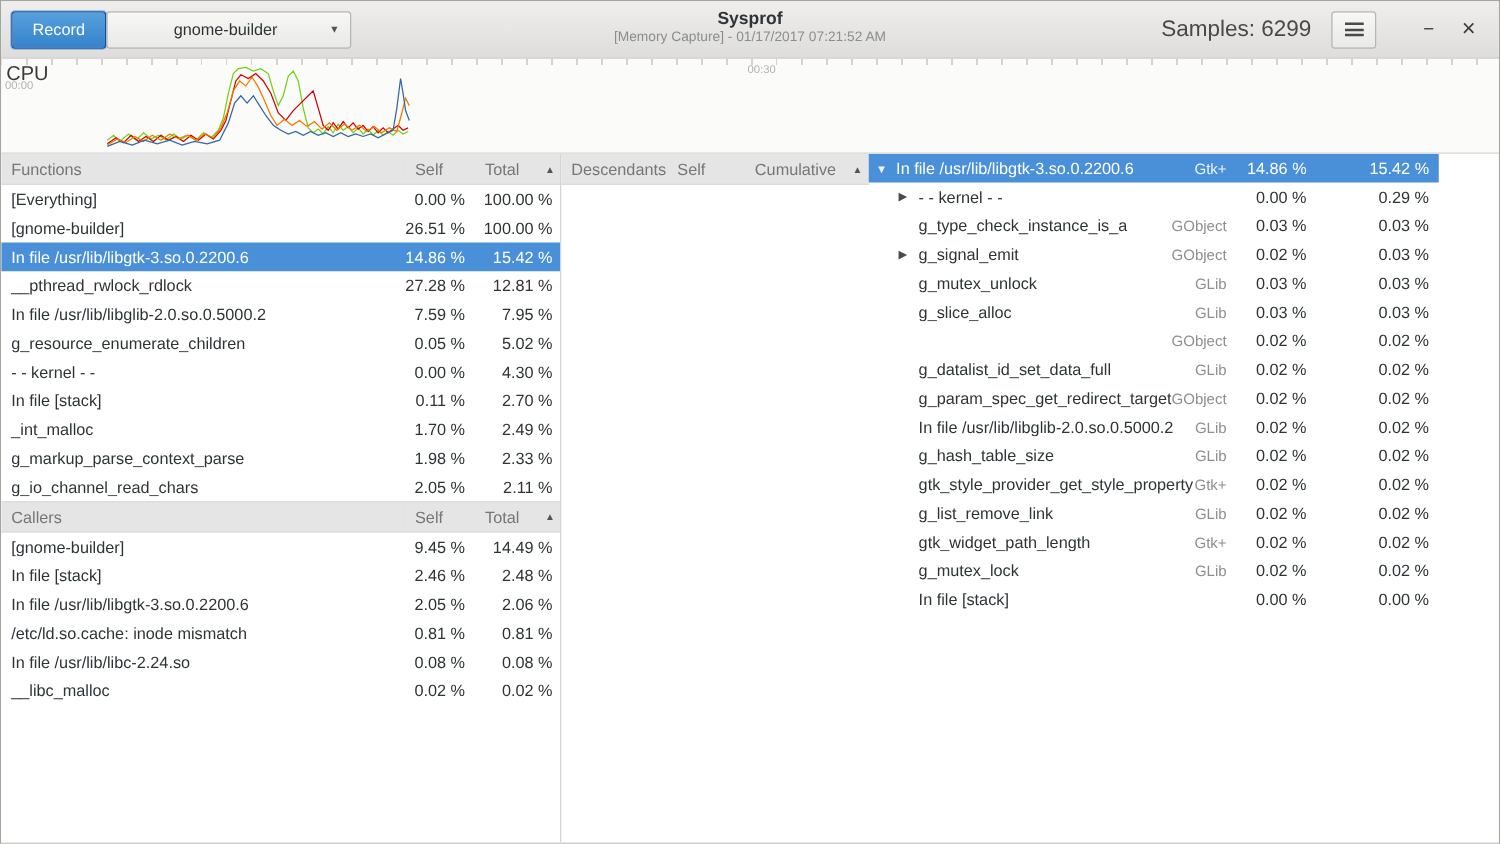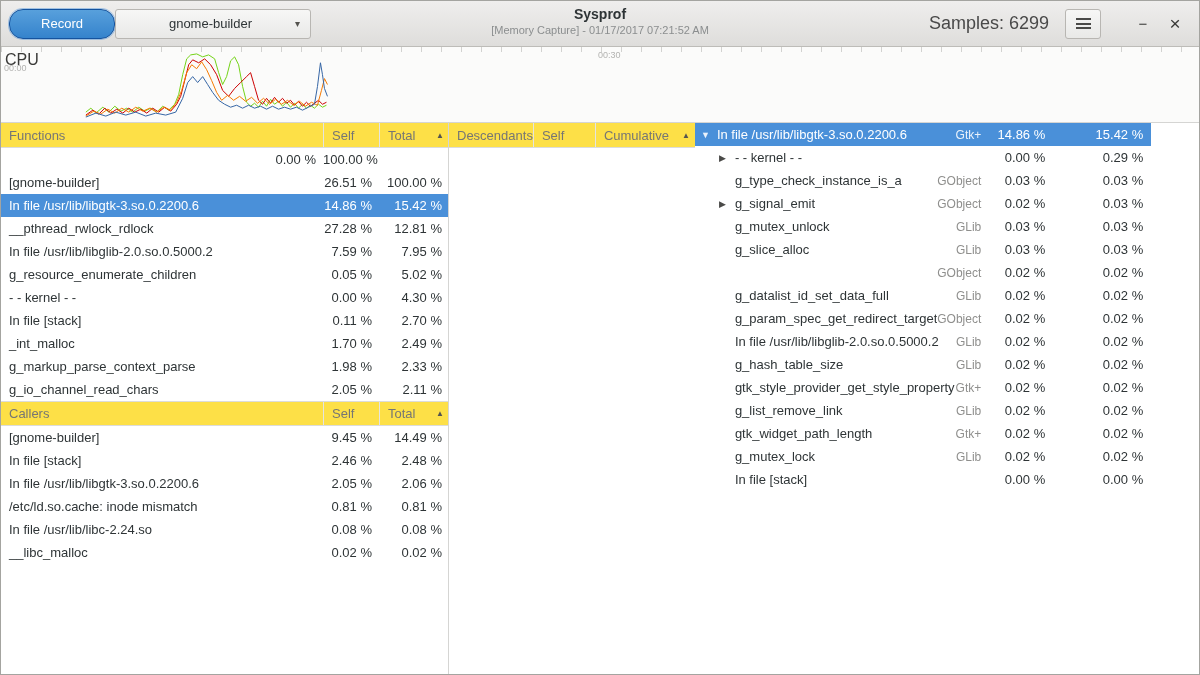--- a/index.html
+++ b/index.html
@@ -6,22 +6,22 @@
   html,body { width:1200px; height:675px; overflow:hidden; }
   body { font-family:"Liberation Sans","DejaVu Sans",sans-serif; background:#fff; color:#2e3436; }
   .window { width:1200px; height:675px; display:flex; flex-direction:column; border:1px solid #a4a4a0; }
 
   
   .headerbar { height:46px; flex:0 0 46px; background:linear-gradient(to bottom,#efeeed,#dedddb);
     border-bottom:1px solid #bdbcb8; display:flex; align-items:center; padding:0 8px; position:relative; }
   .btn { height:30px; border:1px solid #b8b6b2; border-radius:3px;
     background:linear-gradient(to bottom,#f7f7f6,#e9e9e7); color:#2e3436; font-size:13px;
     font-family:inherit; cursor:default; }
-  .record-btn { width:106px; background:linear-gradient(to bottom,#58a0dc,#3583cc);
-    border-color:#15539e; color:#ffffff; box-shadow:0 0 0 1px rgba(74,144,217,.45);border-radius:14px; }
+  .record-btn { width:76px; background:linear-gradient(to bottom,#58a0dc,#3583cc);
+    border-color:#15539e; color:#ffffff; box-shadow:0 0 0 1px rgba(74,144,217,.45); }
   .dropdown-btn { width:196px; display:flex; align-items:center; padding:0 10px; }
   .dd-label { flex:1; text-align:center; }
   .dd-arrow { font-size:10px; color:#55544f; }
   .titlebox { position:absolute; left:50%; top:5px; transform:translateX(-50%); text-align:center; }
   .title { font-size:14px; font-weight:bold; color:#2e3436; }
   .subtitle { font-size:11px; color:#8b8e8f; margin-top:2px; }
   .header-right { margin-left:auto; display:flex; align-items:center; }
   .samples { font-size:18px; color:#494949; margin-right:16px; }
   .menu-btn { width:36px; display:flex; align-items:center; justify-content:center; margin-right:26px; }
   .hamburger { width:15px; height:11px; border-top:2px solid #4a4a48; border-bottom:2px solid #4a4a48; position:relative; display:inline-block; }
@@ -37,21 +37,21 @@
   .cpu-label { position:absolute; top:4px; left:4px; font-size:16px; color:#3a3a38; }
   .tick { font-size:9px; color:#b3b3b1; position:absolute; }
   .tick0 { top:16px; left:3px; }
   .tick1 { top:3px; left:597px; }
 
   
   .content { flex:1; display:flex; background:#fff; overflow:hidden; }
   .left-panel { width:448px; flex:0 0 448px; border-right:1px solid #d5d5d3; display:flex; flex-direction:column; }
   .right-panel { flex:1; display:flex; flex-direction:row; }
 
-  .thead { height:25px; flex:0 0 25px; border-bottom:1px solid #dcdcda; background:#fde047;
+  .thead { height:25px; flex:0 0 25px; border-bottom:1px solid #dcdcda; background:#e5e5e5;
     display:flex; align-items:stretch; font-size:13px; color:#767674; }
   .callers-head { border-top:1px solid #dcdcda; }
   .hcell { display:flex; align-items:center; padding-left:8px; }
   .hcell.sep { border-left:1px solid #e4e4e2; }
   .left-head .hcell:nth-child(1) { width:322px; flex:0 0 322px; }
   .left-head .hcell:nth-child(2) { width:56px; flex:0 0 56px; }
   .left-head .hcell:nth-child(3) { width:70px; flex:0 0 70px; }
   .right-head .hcell:nth-child(1) { flex:1; }
   .right-head .hcell:nth-child(2) { width:62px; flex:0 0 62px; }
   .right-head .hcell:nth-child(3) { width:100px; flex:0 0 100px; }
@@ -121,20 +121,21 @@
         <div class="hcell sep">
           <span>Self</span>
         </div>
         <div class="hcell sep">
           <span>Total</span>
           <span class="sort-arrow">▲</span>
         </div>
       </div>
       <div id="functions-rows">
           <div class="trow">
+            <span class="cname">[Everything]</span>
             <span class="cnum">0.00 %</span>
             <span class="cnum">100.00 %</span>
           </div>
           <div class="trow">
             <span class="cname">[gnome-builder]</span>
             <span class="cnum">26.51 %</span>
             <span class="cnum">100.00 %</span>
           </div>
           <div class="trow selected">
             <span class="cname">In file /usr/lib/libgtk-3.so.0.2200.6</span>

